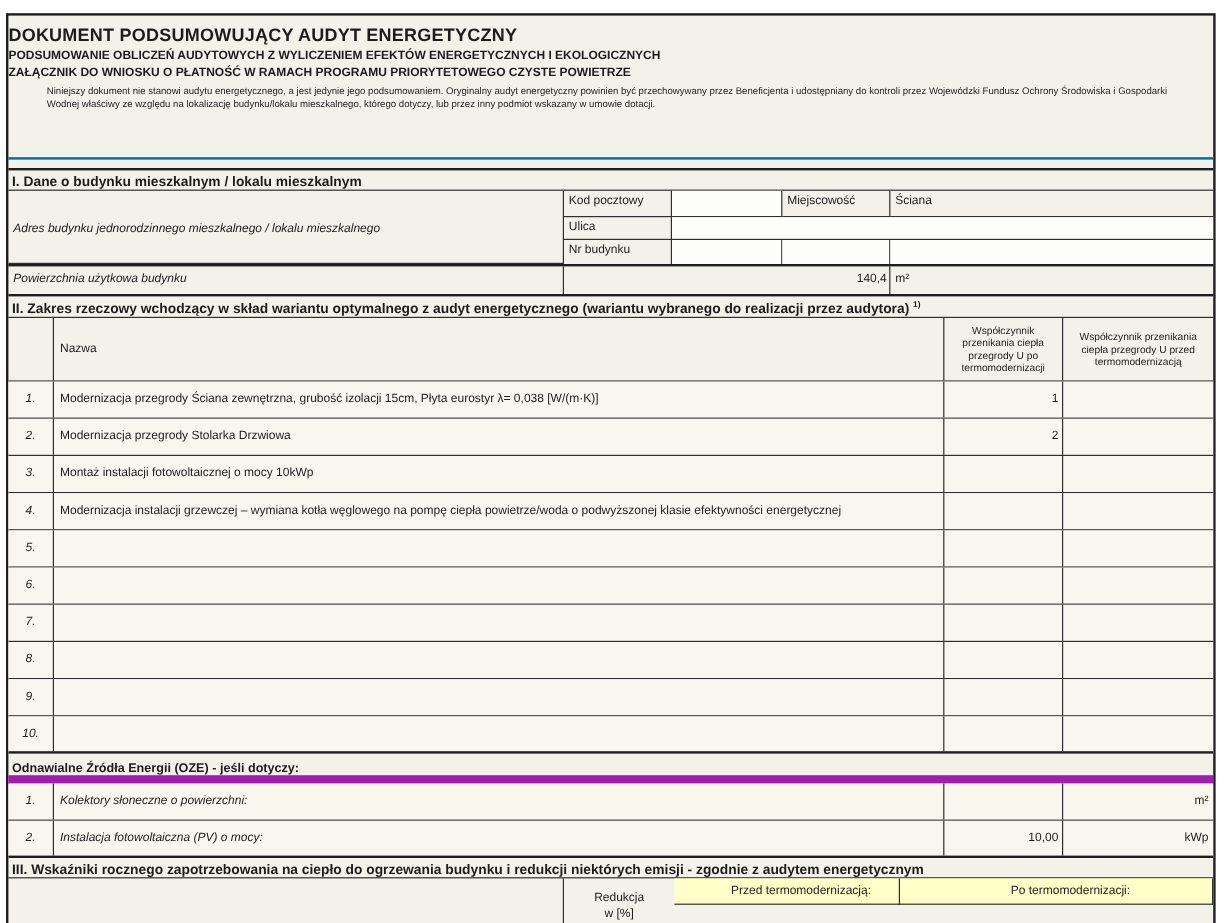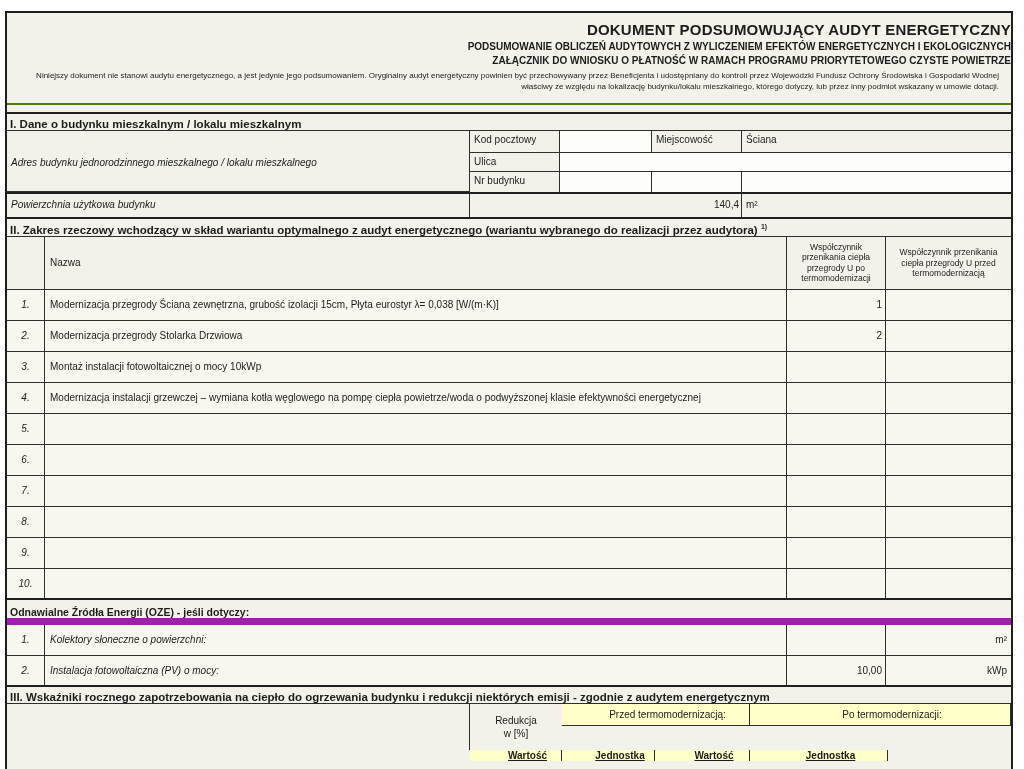--- a/index.html
+++ b/index.html
@@ -2,24 +2,24 @@
 <html lang="pl"><head>
 <meta charset="utf-8">
 <style>
   * { margin:0; padding:0; box-sizing:border-box; }
   html,body { width:1024px; height:769px; background:#ffffff; overflow:hidden;
               font-family:"Liberation Sans", sans-serif; color:#1c1c1c; }
   .doc { position:absolute; left:5px; top:11px; width:1008px; height:900px;
          border:2px solid #1f1f1f; background:#f2f1ea; }
 
   
-  .hdr { height:92px; border-bottom:2px solid #4d7c0f; text-align:right; padding-top:8px; }
+  .hdr { height:120px; border-bottom:2px solid #0369a1; text-align:left; padding-top:8px; }
   .t1 { font-size:15px; font-weight:bold; letter-spacing:.2px; }
   .t2 { font-size:10px; font-weight:bold; margin-top:3px; }
-  .fine { font-size:8px; line-height:1.35; margin-top:5px; padding:0 12px; color:#232323; }
+  .fine { font-size:8px; line-height:1.35; margin-top:5px; padding:0 32px; color:#232323; }
 
   .gap { height:9px; border-bottom:2px solid #1f1f1f; }
 
   .sectitle { font-weight:bold; font-size:11.5px; padding:4px 0 0 3px; border-bottom:1px solid #2e2e2e; }
   .sectitle sup { font-size:7px; }
 
   
   .addr { display:grid; grid-template-columns:463px 90px 92px 90px 1fr;
           grid-template-rows:22px 19px 20px; border-bottom:2px solid #1f1f1f; }
   .addr > div { border-right:1px solid #2e2e2e; border-bottom:1px solid #2e2e2e;

